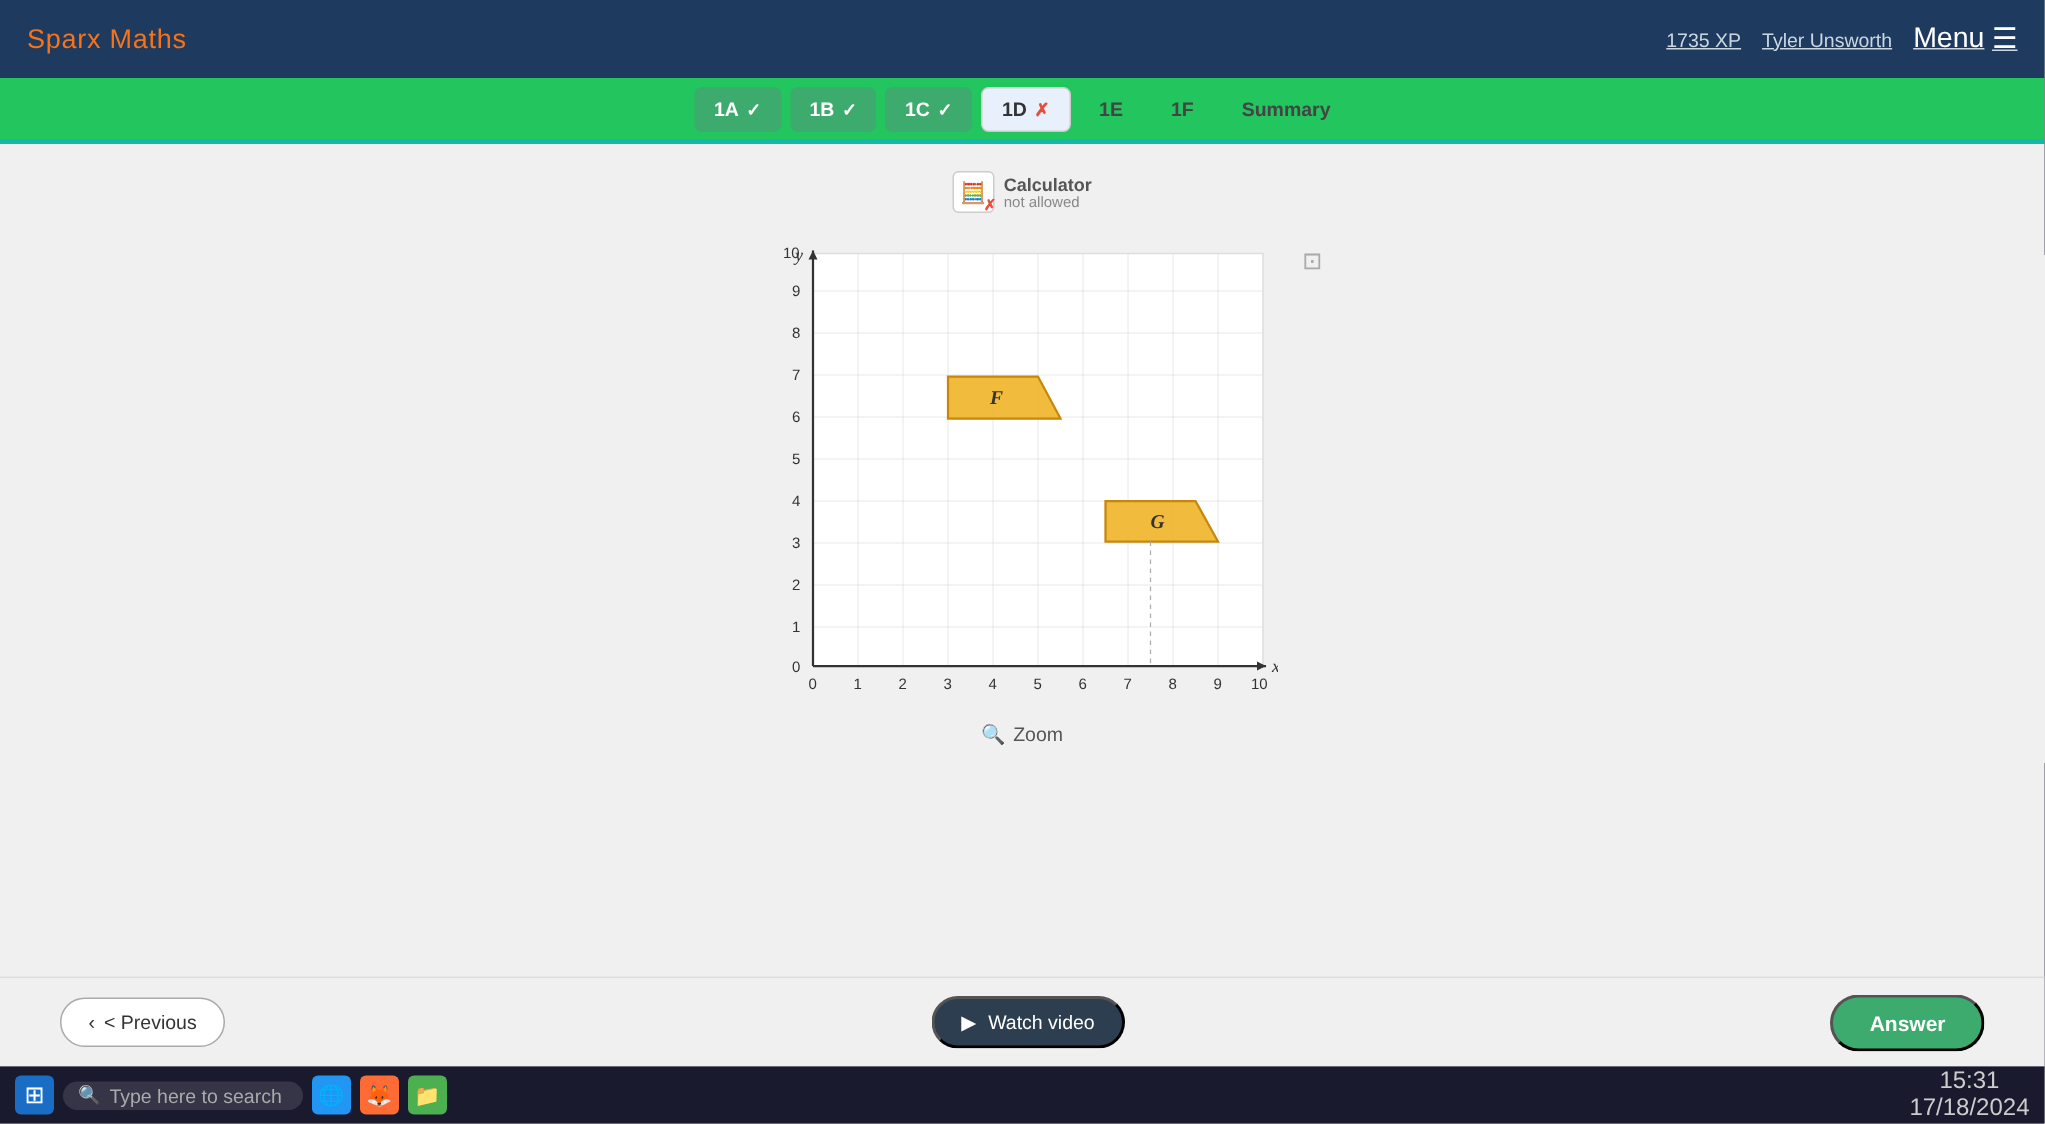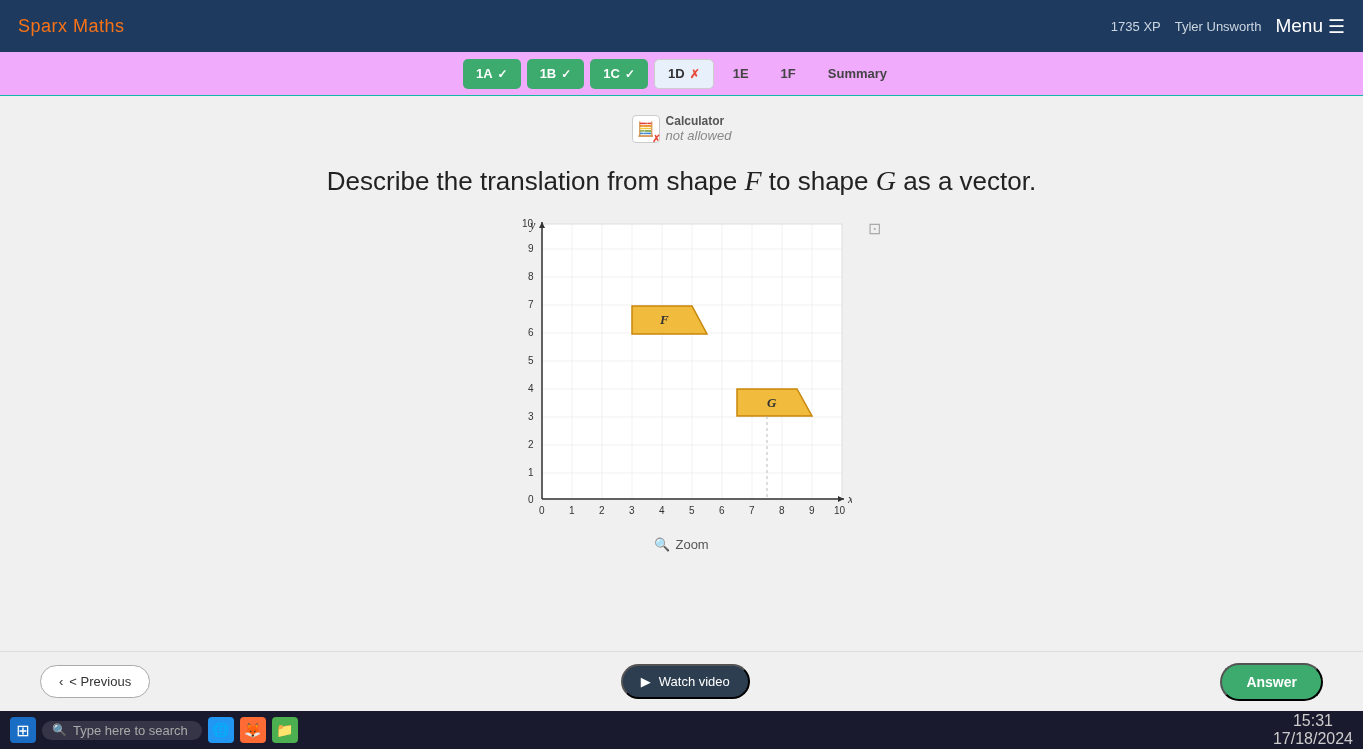--- a/index.html
+++ b/index.html
@@ -27,40 +27,41 @@
       font-size: 18px;
       font-weight: normal;
       letter-spacing: 0.5px;
     }
     .top-bar-right {
       display: flex;
       align-items: center;
       gap: 14px;
       color: #ccd6e0;
       font-size: 13px;
+      text-decoration: underline;
     }
     .menu-btn {
       color: #fff;
       font-size: 19px;
       cursor: pointer;
       display: flex;
       align-items: center;
       gap: 5px;
     }
 
     
     .tab-bar {
       width: 100%;
       height: 44px;
-      background: #f0abfc;
+      background: #22c55e;
       display: flex;
       align-items: center;
       justify-content: center;
       gap: 6px;
-      border-bottom: 1px solid #14b8a6;
+      border-bottom: 3px solid #14b8a6;
     }
     .tab {
       height: 30px;
       padding: 0 13px;
       border-radius: 5px;
       font-size: 13px;
       display: flex;
       align-items: center;
       gap: 5px;
       cursor: pointer;
@@ -332,28 +333,25 @@
 
 <div class="main-content">
 
   <div class="bookwork-bar">
     <div class="calculator-badge">
       <div class="calc-icon">
         🧮<span class="calc-x">✗</span>
       </div>
       <div>
         <div style="font-weight:600; font-size:12px;">Calculator</div>
-        <div style="font-size:13px; color:#888;font-style:italic;">not allowed</div>
+        <div style="font-size:10px; color:#888;">not allowed</div>
       </div>
     </div>
   </div>
 
-  <div class="question-text">
-    Describe the translation from shape <span class="math-letter">F</span> to shape <span class="math-letter">G</span> as a vector.
-  </div>
 
   <div class="graph-wrapper">
     <div class="graph-container">
       <span class="expand-icon">⊡</span>
       <svg class="graph-svg" viewBox="0 0 340 310">
 
         <rect x="30" y="5" width="300" height="275" fill="white" stroke="#ddd"></rect>
 
         <line x1="60" y1="5" x2="60" y2="280" stroke="#e0e0e0" stroke-width="0.5"></line>
         <line x1="90" y1="5" x2="90" y2="280" stroke="#e0e0e0" stroke-width="0.5"></line>

